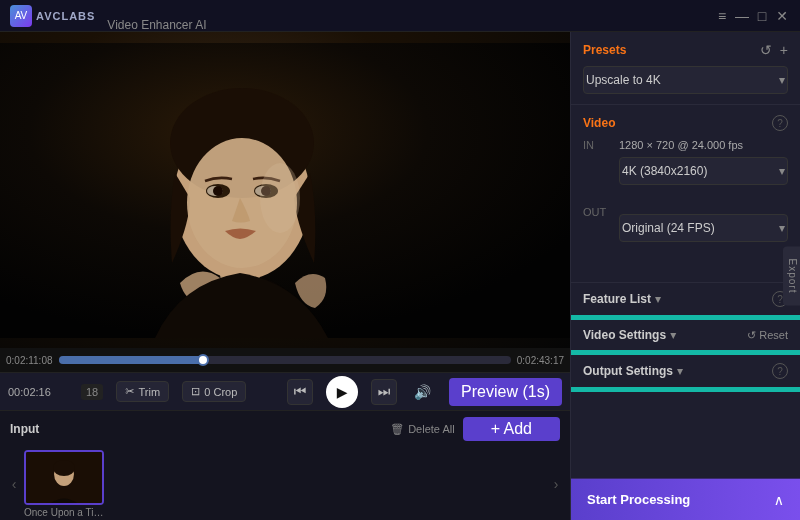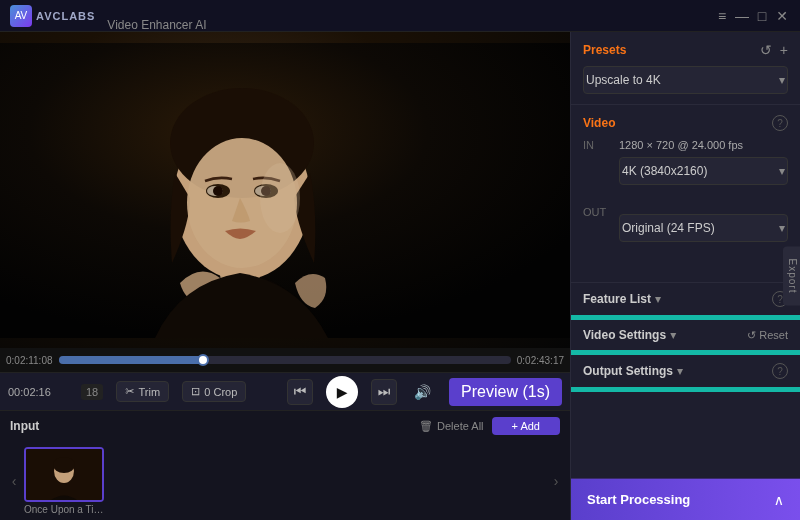--- a/index.html
+++ b/index.html
@@ -262,23 +262,23 @@
       cursor: pointer;
       font-size: 11px;
     }
     .add-btn {
       display: flex;
       align-items: center;
       gap: 3px;
       background: #5a3fcc;
       color: white;
       border-radius: 4px;
-      padding: 3px 20px;
-      cursor: pointer;
-      font-size: 11px;
+      padding: 3px 28px;
+      cursor: pointer;
+      font-size: 16px;
     }
     #input-content {
       flex: 1;
       display: flex;
       align-items: center;
       padding: 0 4px;
       position: relative;
     }
     .scroll-arrow {
       width: 20px;

